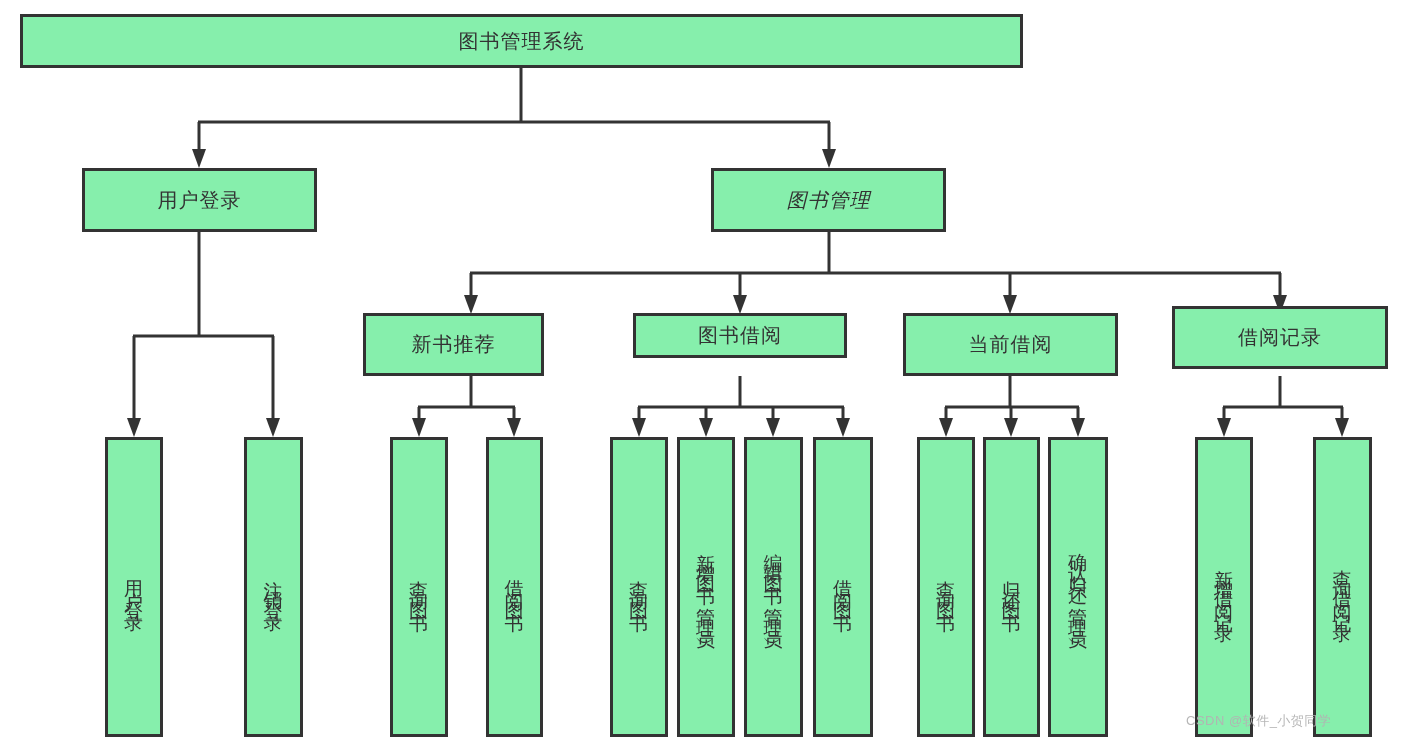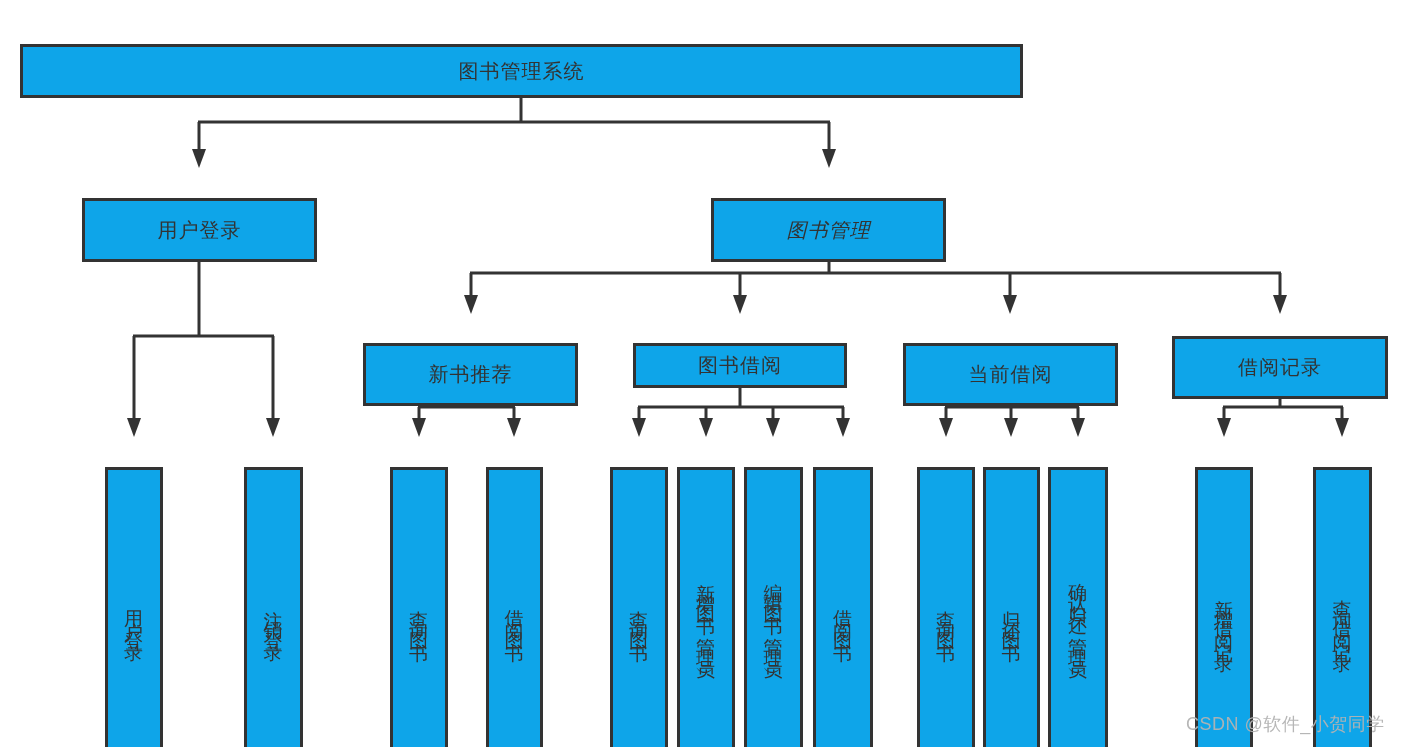--- a/index.html
+++ b/index.html
@@ -18,47 +18,46 @@
   .connectors {
     position: absolute;
     left: 0;
     top: 0;
     z-index: 1;
   }
   .box {
     position: absolute;
     box-sizing: border-box;
     border: 3px solid #333333;
-    background: #0ea5e9;
+    background: #86efac;
     display: flex;
     align-items: center;
     justify-content: center;
     color: #333333;
     z-index: 2;
-    margin-top: 30px;
   }
   .box .label {
     font-size: 20px;
     letter-spacing: 1px;
     color: #333333;
     white-space: nowrap;
   }
   .box.v .label {
     writing-mode: vertical-rl;
     text-orientation: mixed;
     font-size: 19px;
     letter-spacing: 11px;
     line-height: 1;
     white-space: normal;
   }
   .watermark {
     position: absolute;
     left: 1186px;
     top: 712px;
-    font-size: 18px;
+    font-size: 13px;
     color: #b3b3b3;
     opacity: 0.95;
     z-index: 3;
     white-space: nowrap;
     letter-spacing: 0.5px;
   }
 </style>
 </head>
 <body>
 
@@ -130,21 +129,21 @@
     <span class="label">图书管理系统</span>
   </div>
 
   <div class="box" style="left:82px; top:168px; width:235px; height:64px;">
     <span class="label">用户登录</span>
   </div>
   <div class="box" style="left:711px; top:168px; width:235px; height:64px;font-style:italic;">
     <span class="label">图书管理</span>
   </div>
 
-  <div class="box" style="left:363px; top:313px; width:215px; height:63px;">
+  <div class="box" style="left:363px; top:313px; width:181px; height:63px;">
     <span class="label">新书推荐</span>
   </div>
   <div class="box" style="left:633px; top:313px; width:214px; height:45px;">
     <span class="label">图书借阅</span>
   </div>
   <div class="box" style="left:903px; top:313px; width:215px; height:63px;text-align:right;">
     <span class="label">当前借阅</span>
   </div>
   <div class="box" style="left:1172px; top:306px; width:216px; height:63px;">
     <span class="label">借阅记录</span>

